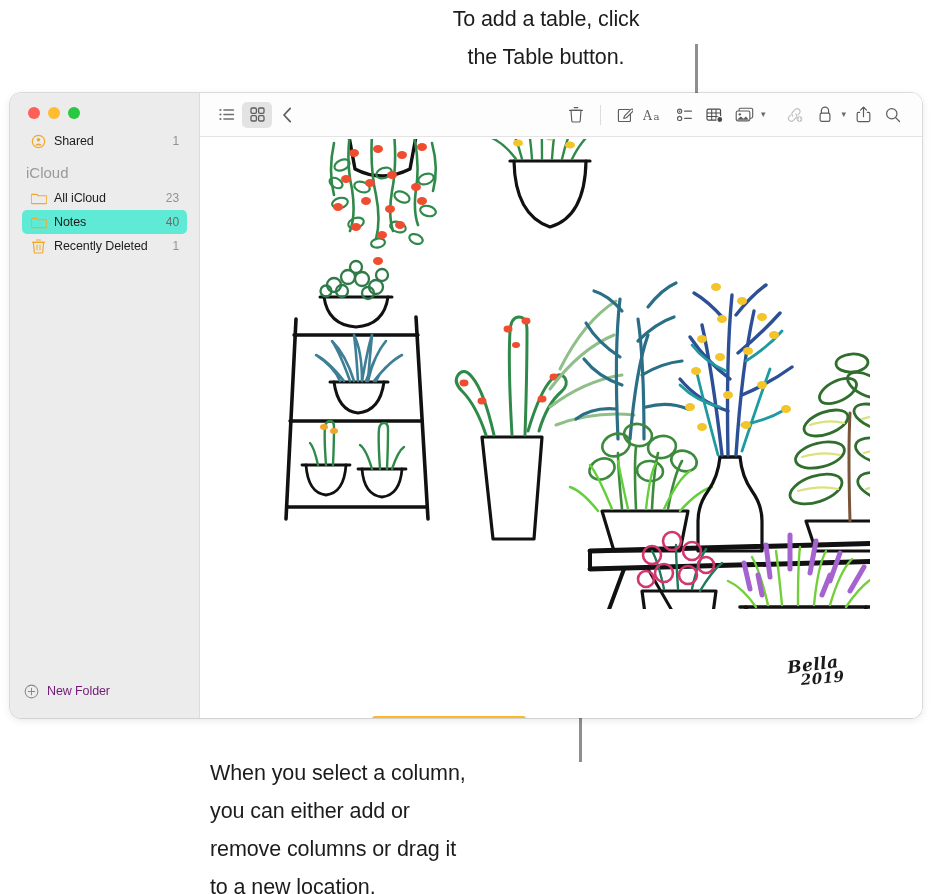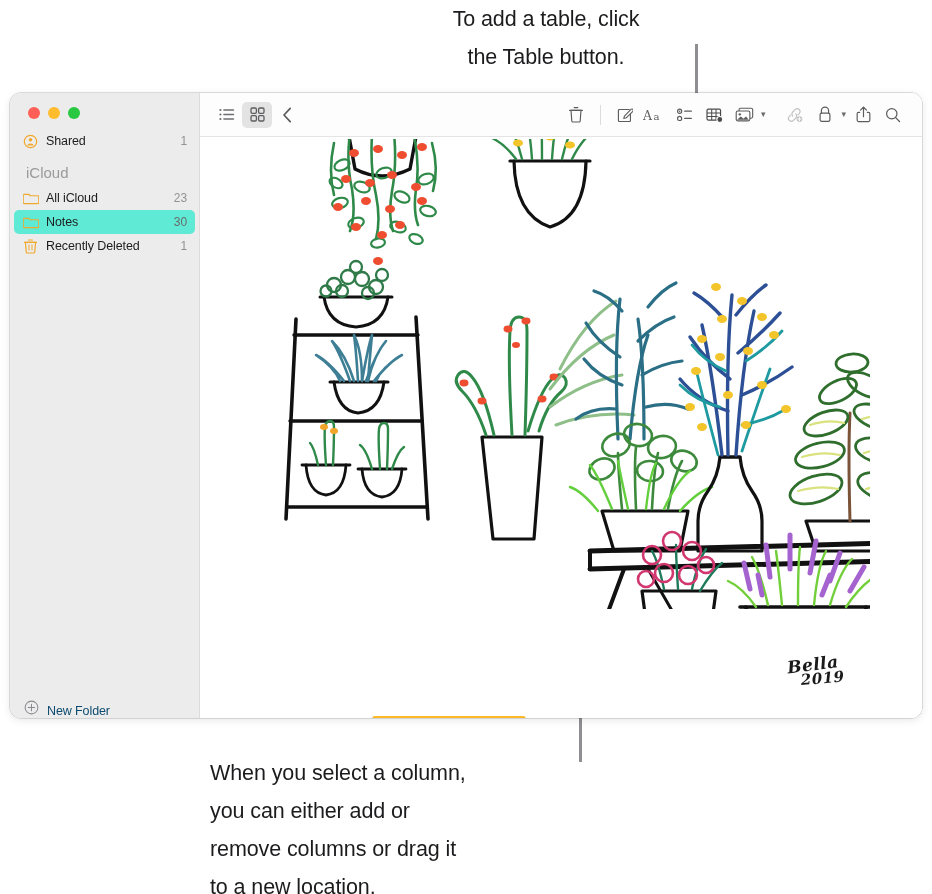--- a/index.html
+++ b/index.html
@@ -68,21 +68,21 @@
   }
   .light{width:12px;height:12px;border-radius:50%;}
   .light.red{background:#ff5f57;}
   .light.yellow{background:#febc2e;}
   .light.green{background:#28c840;}
 
   #sidebar-scroll{flex:1 1 auto;padding-top:12px;}
 
   .srow{
     height:24px;
-    margin:0 4px;
+    margin:0 12px;
     border-radius:5px;
     display:flex;
     align-items:center;
     padding:0 8px 0 8px;
     box-sizing:border-box;
     font-size:12.5px;
     color:#1c1c1e;
     letter-spacing:-0.1px;
   }
   .srow.selected{background:#5eead4;}
@@ -98,24 +98,24 @@
   .sgroup-title{
     font-size:15px;
     color:#9a9a9a;
     padding:11px 0 5px 16px;
     letter-spacing:0;
   }
 
   #new-folder{
     height:34px;
     display:flex;
-    align-items:flex-end;
+    align-items:flex-start;
     padding-left:14px;
     font-size:12.5px;
-    color:#0c4a6e;
+    color:#701a75;
     letter-spacing:-0.1px;
   }
   #new-folder .s-icon{margin-right:8px;}
 
   
   #content{
     flex:1 1 auto;
     position:relative;
     background:#ffffff;
     border-left:1px solid #dcdcdc;
@@ -246,21 +246,21 @@
         <span class="s-count">23</span>
       </div>
 
       <div class="srow selected">
         <span class="s-icon">
           <svg width="16" height="14" viewBox="0 0 17 14">
             <path d="M1.2 3.1h5.1l1.3 1.5h8.2a1 1 0 0 1 1 1v6.4a1 1 0 0 1-1 1H1.2a1 1 0 0 1-1-1V4.1a1 1 0 0 1 1-1z" fill="none" stroke="#f0a92c" stroke-width="1.25" stroke-linejoin="round"></path>
           </svg>
         </span>
         <span class="s-label">Notes</span>
-        <span class="s-count">30</span>
+        <span class="s-count">40</span>
       </div>
 
 
       <div class="srow">
         <span class="s-icon">
           <svg width="13" height="15" viewBox="0 0 13 15">
             <path d="M1.4 3.4h10.2l-.85 9.7a1 1 0 0 1-1 .9H3.25a1 1 0 0 1-1-.9z" fill="none" stroke="#f0a92c" stroke-width="1.2" stroke-linejoin="round"></path>
             <path d="M0.5 3.4h12M4.6 1.0h3.8" stroke="#f0a92c" stroke-width="1.2" stroke-linecap="round"></path>
             <path d="M5 6v5M8 6v5" stroke="#f0a92c" stroke-width="1" stroke-linecap="round"></path>
           </svg>

